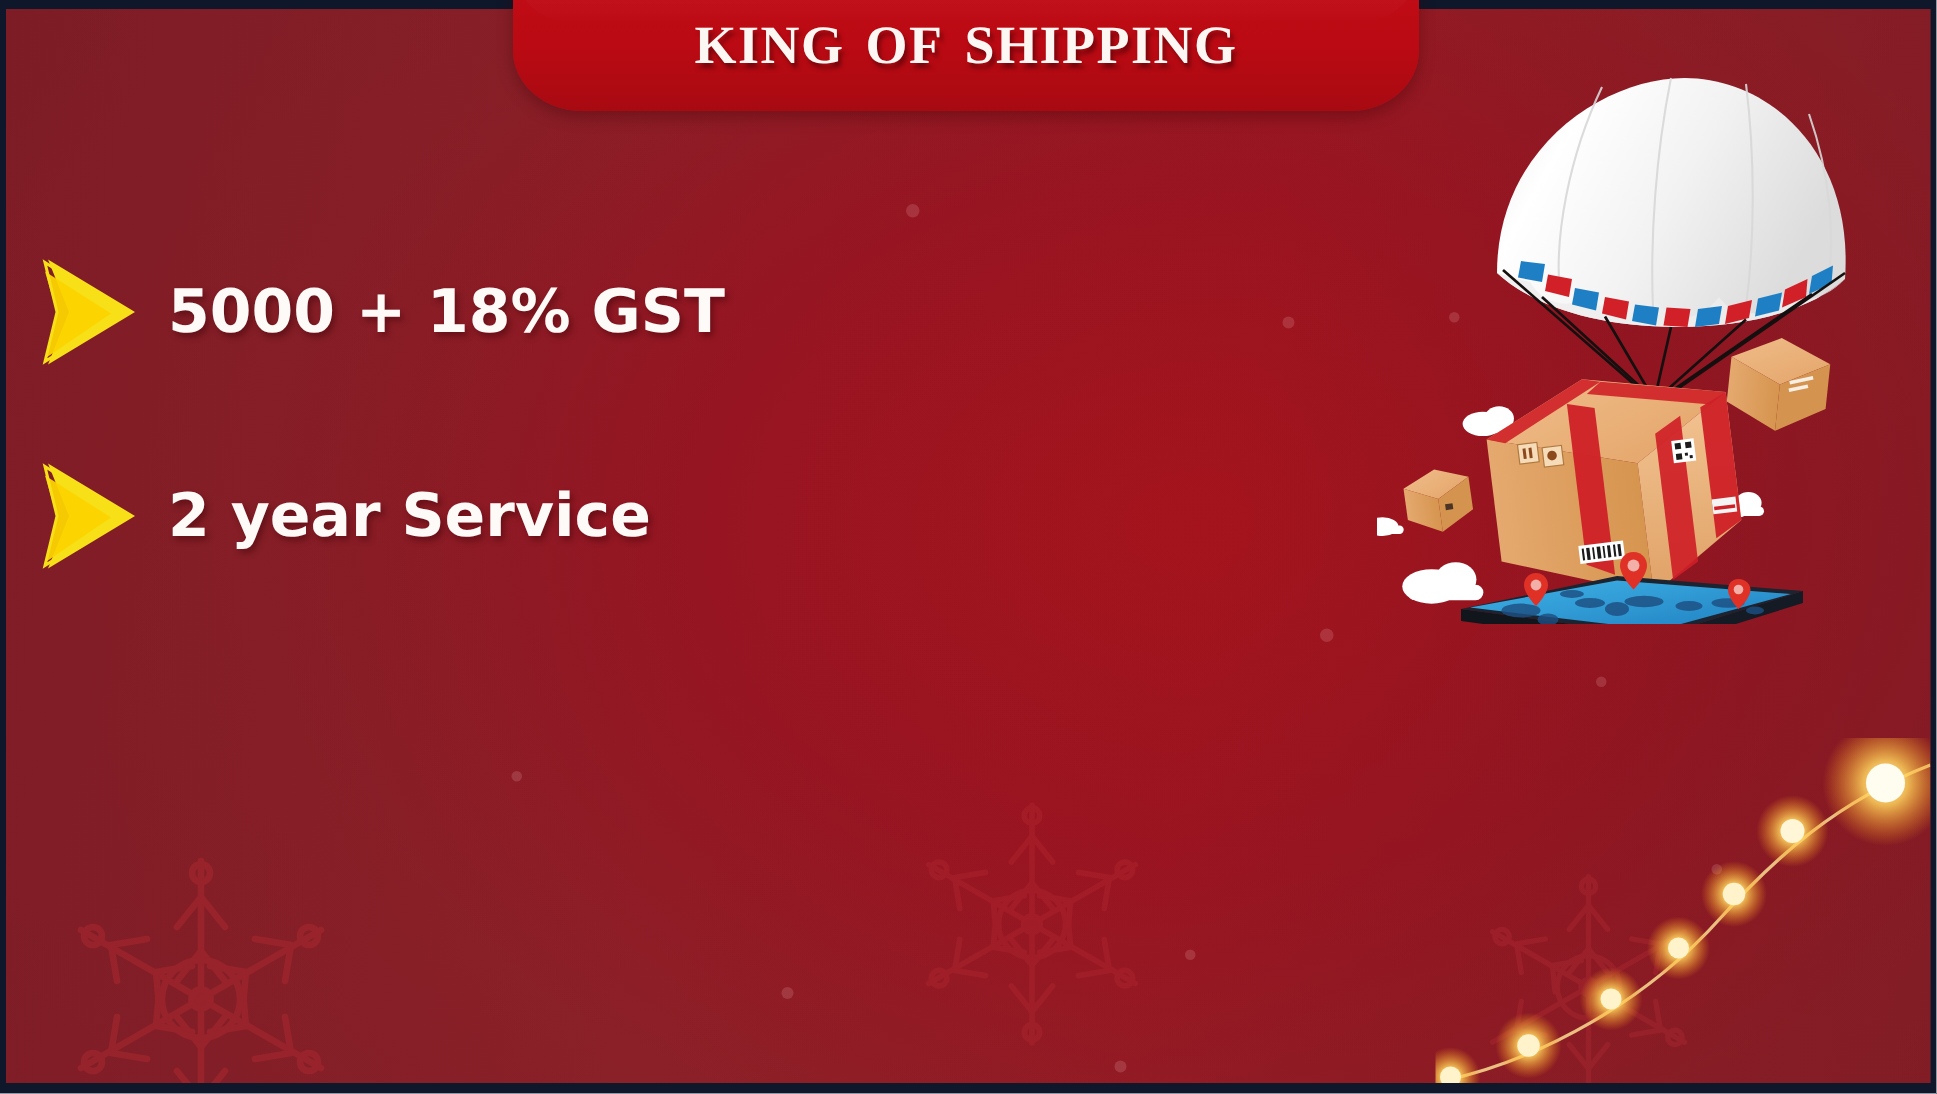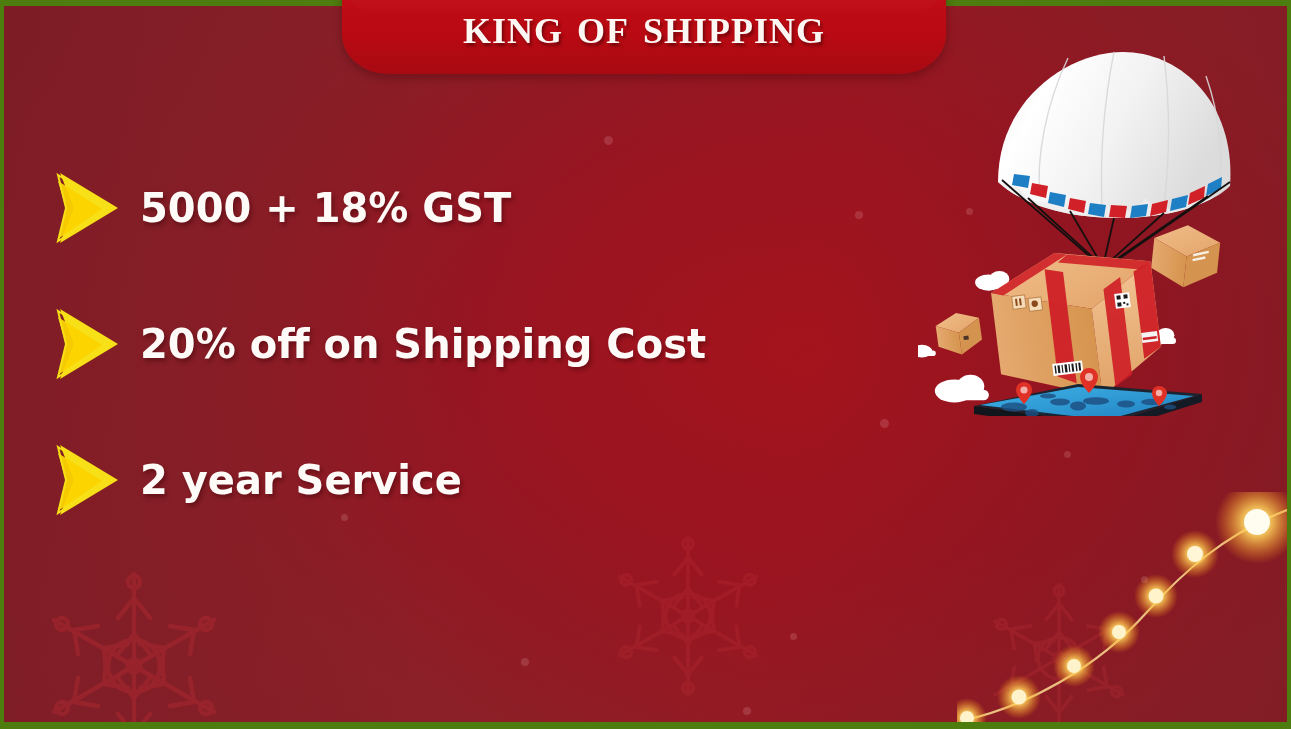--- a/index.html
+++ b/index.html
@@ -12,21 +12,21 @@
     height: 729px;
     overflow: hidden;
     font-family: "Liberation Sans", sans-serif;
   }
 
   #banner {
     position: relative;
     width: 1291px;
     height: 729px;
     overflow: hidden;
-    background: #4d7c0f;
+    background: #0f172a;
   }
 
   
   .bg {
     position: absolute;
     left: 4px;
     top: 6px;
     width: 1283px;
     height: 716px;
     background:
@@ -88,21 +88,21 @@
     font-variant: small-caps;
     text-transform: lowercase;
     text-shadow: 2px 3px 3px rgba(70,0,5,0.55);
     white-space: nowrap;
   }
   .title-text::first-letter { font-size: 52px; }
 
   
   .bullets {
     position: absolute;
-    left: 56px;
+    left: 28px;
     top: 140px;
     width: 1190px;
   }
   .bullet-row {
     position: relative;
     height: 136px;
     display: flex;
     align-items: center;
   }
   .chev {
@@ -492,30 +492,20 @@
       <span class="chev">
         <svg viewBox="0 0 72 78" width="72" height="78">
           <polygon points="4,4 62,39 4,74 18,39" fill="#f7e017"></polygon>
           <polygon points="2,12 46,40 2,70 10,40" fill="#fcd400" opacity="0.95"></polygon>
           <path d="M2 6 L54 39 L2 72 L10 39 Z" fill="none" stroke="#f7e017" stroke-width="2"></path>
         </svg>
       </span>
       <span class="bullet-text">5000 + 18% GST</span>
     </div>
 
-    <div class="bullet-row">
-      <span class="chev">
-        <svg viewBox="0 0 72 78" width="72" height="78">
-          <polygon points="4,4 62,39 4,74 18,39" fill="#f7e017"></polygon>
-          <polygon points="2,12 46,40 2,70 10,40" fill="#fcd400" opacity="0.95"></polygon>
-          <path d="M2 6 L54 39 L2 72 L10 39 Z" fill="none" stroke="#f7e017" stroke-width="2"></path>
-        </svg>
-      </span>
-      <span class="bullet-text">20% off on Shipping Cost</span>
-    </div>
 
 
     <div class="bullet-row">
       <span class="chev">
         <svg viewBox="0 0 72 78" width="72" height="78">
           <polygon points="4,4 62,39 4,74 18,39" fill="#f7e017"></polygon>
           <polygon points="2,12 46,40 2,70 10,40" fill="#fcd400" opacity="0.95"></polygon>
           <path d="M2 6 L54 39 L2 72 L10 39 Z" fill="none" stroke="#f7e017" stroke-width="2"></path>
         </svg>
       </span>

